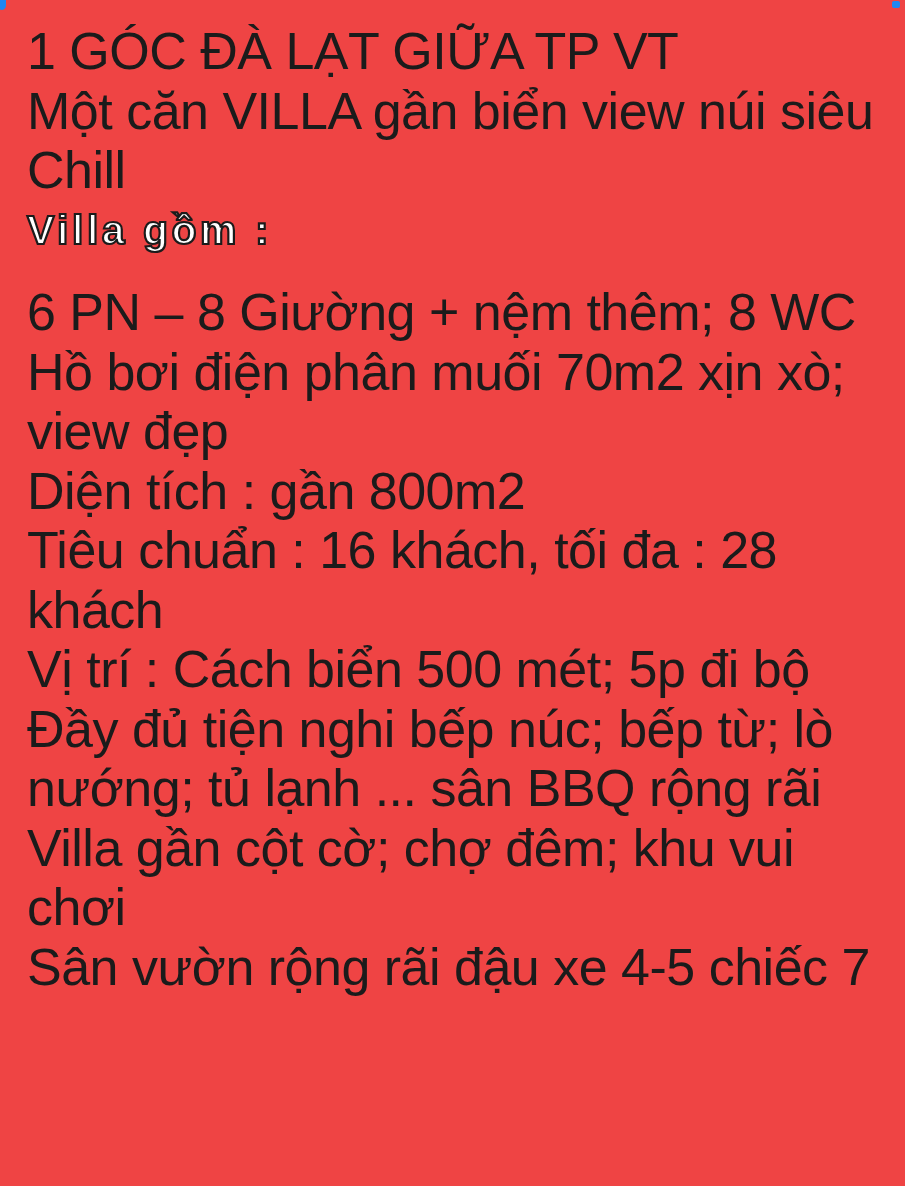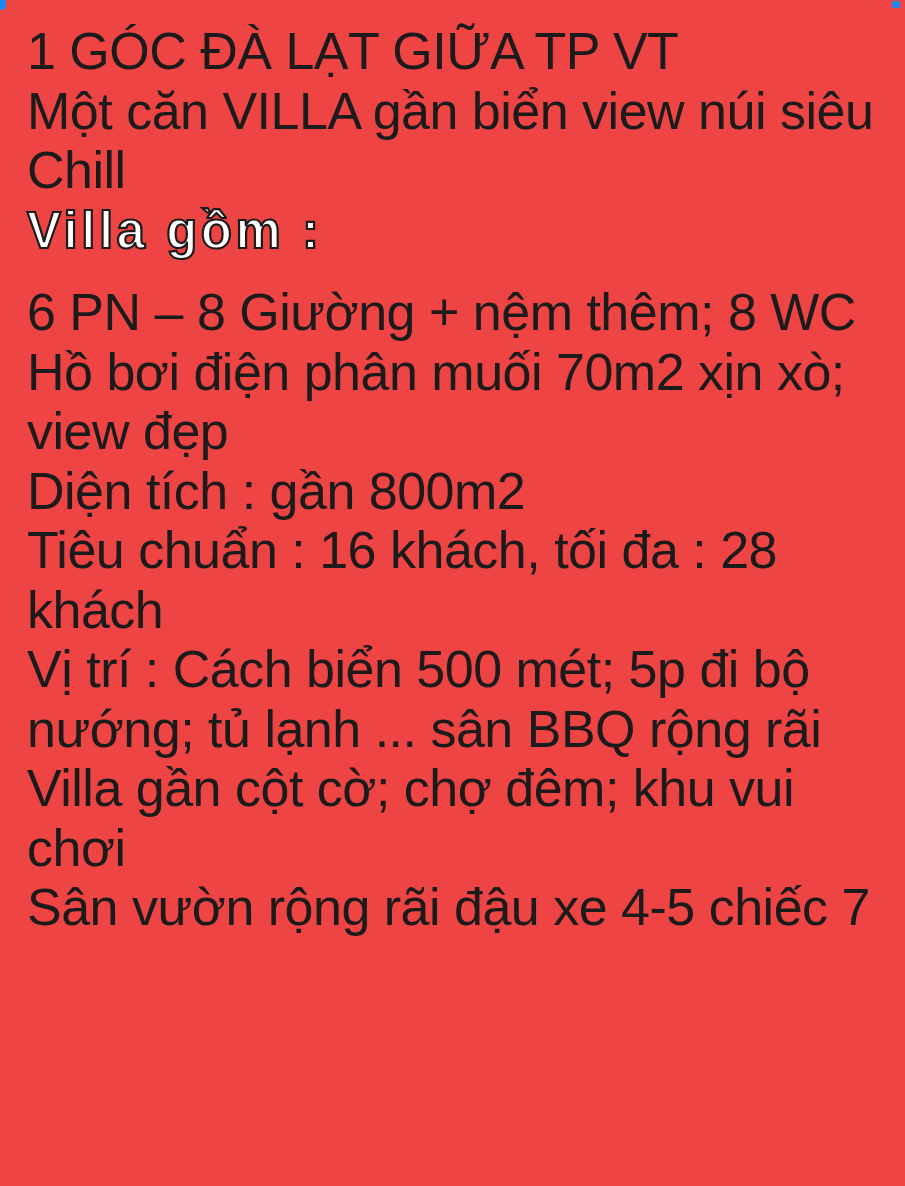--- a/index.html
+++ b/index.html
@@ -30,21 +30,21 @@
   }
   .line {
     white-space: nowrap;
   }
   
   .outline {
     color: #ffffff;
     -webkit-text-stroke: 2.2px #1b1b1b;
     font-weight: 700;
     letter-spacing: 3.5px;
-    font-size: 51px;
+    font-size: 41px;
   }
   @supports not (-webkit-text-stroke: 1px black) {
     .outline { color: #1b1b1b; }
   }
   
   .para-gap {
     margin-top: 23px;
   }
   
   .corner-fragment {
@@ -79,19 +79,20 @@
     <div class="line">Một căn VILLA gần biển view núi siêu</div>
     <div class="line">Chill</div>
     <div class="line outline">Villa gồm :</div>
     <div class="line para-gap">6 PN – 8 Giường + nệm thêm; 8 WC</div>
     <div class="line">Hồ bơi điện phân muối 70m2 xịn xò;</div>
     <div class="line">view đẹp</div>
     <div class="line">Diện tích : gần 800m2</div>
     <div class="line">Tiêu chuẩn : 16 khách, tối đa : 28</div>
     <div class="line">khách</div>
     <div class="line">Vị trí : Cách biển 500 mét; 5p đi bộ</div>
+    <div class="line">Đầy đủ tiện nghi bếp núc; bếp từ; lò</div>
     <div class="line">nướng; tủ lạnh ... sân BBQ rộng rãi</div>
     <div class="line">Villa gần cột cờ; chợ đêm; khu vui</div>
     <div class="line">chơi</div>
     <div class="line">Sân vườn rộng rãi đậu xe 4-5 chiếc 7</div>
   </div>
 
 </div>
 
 </body></html>

